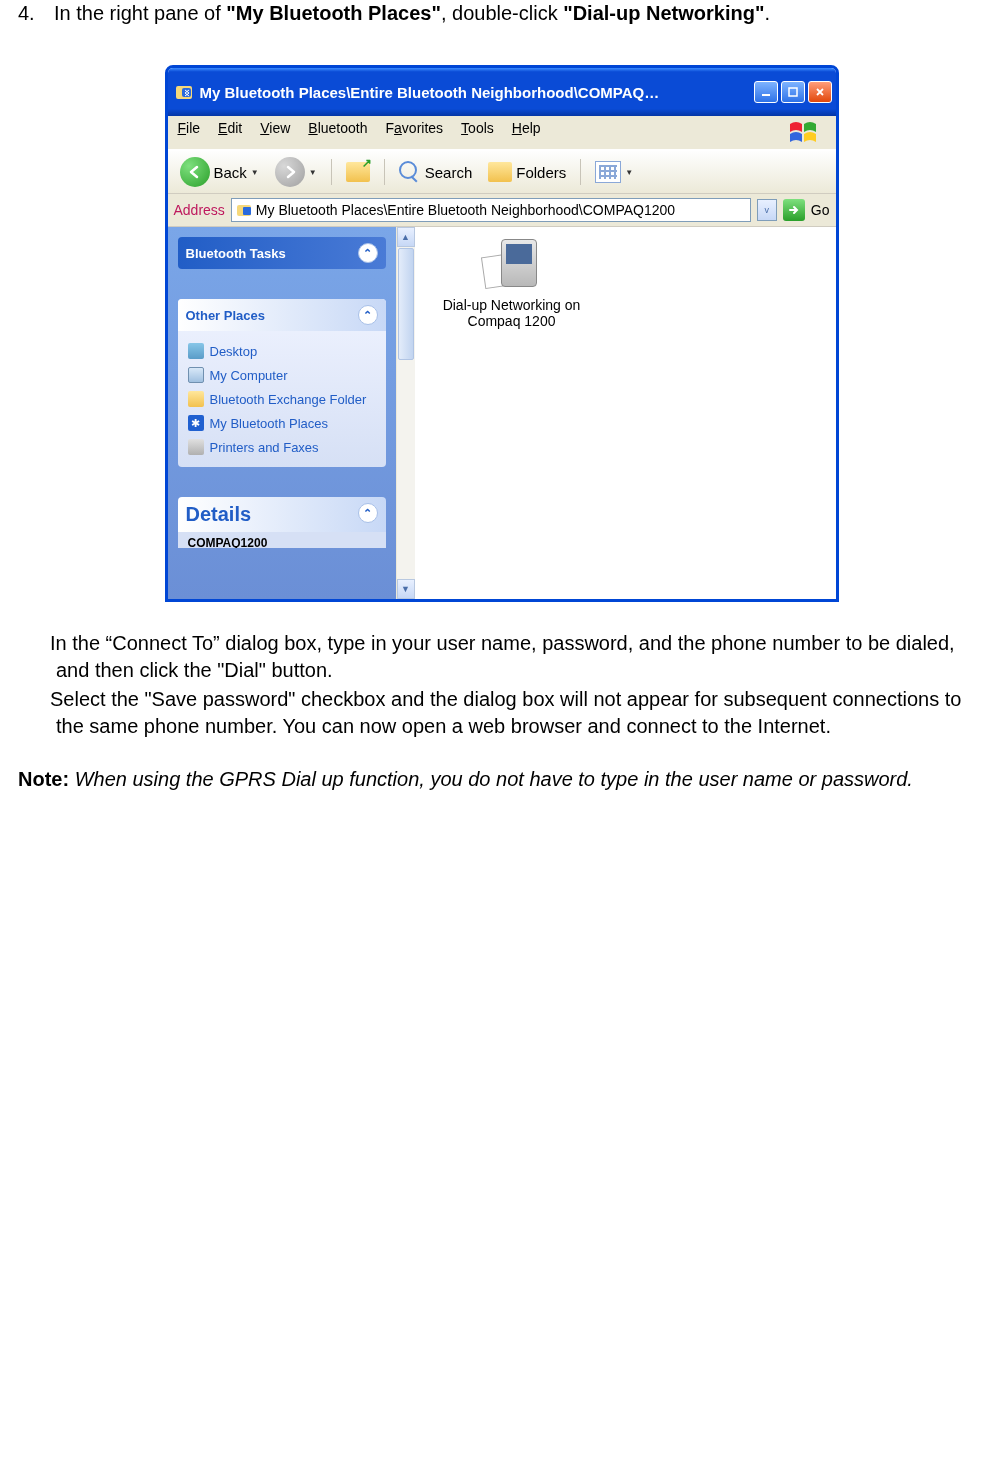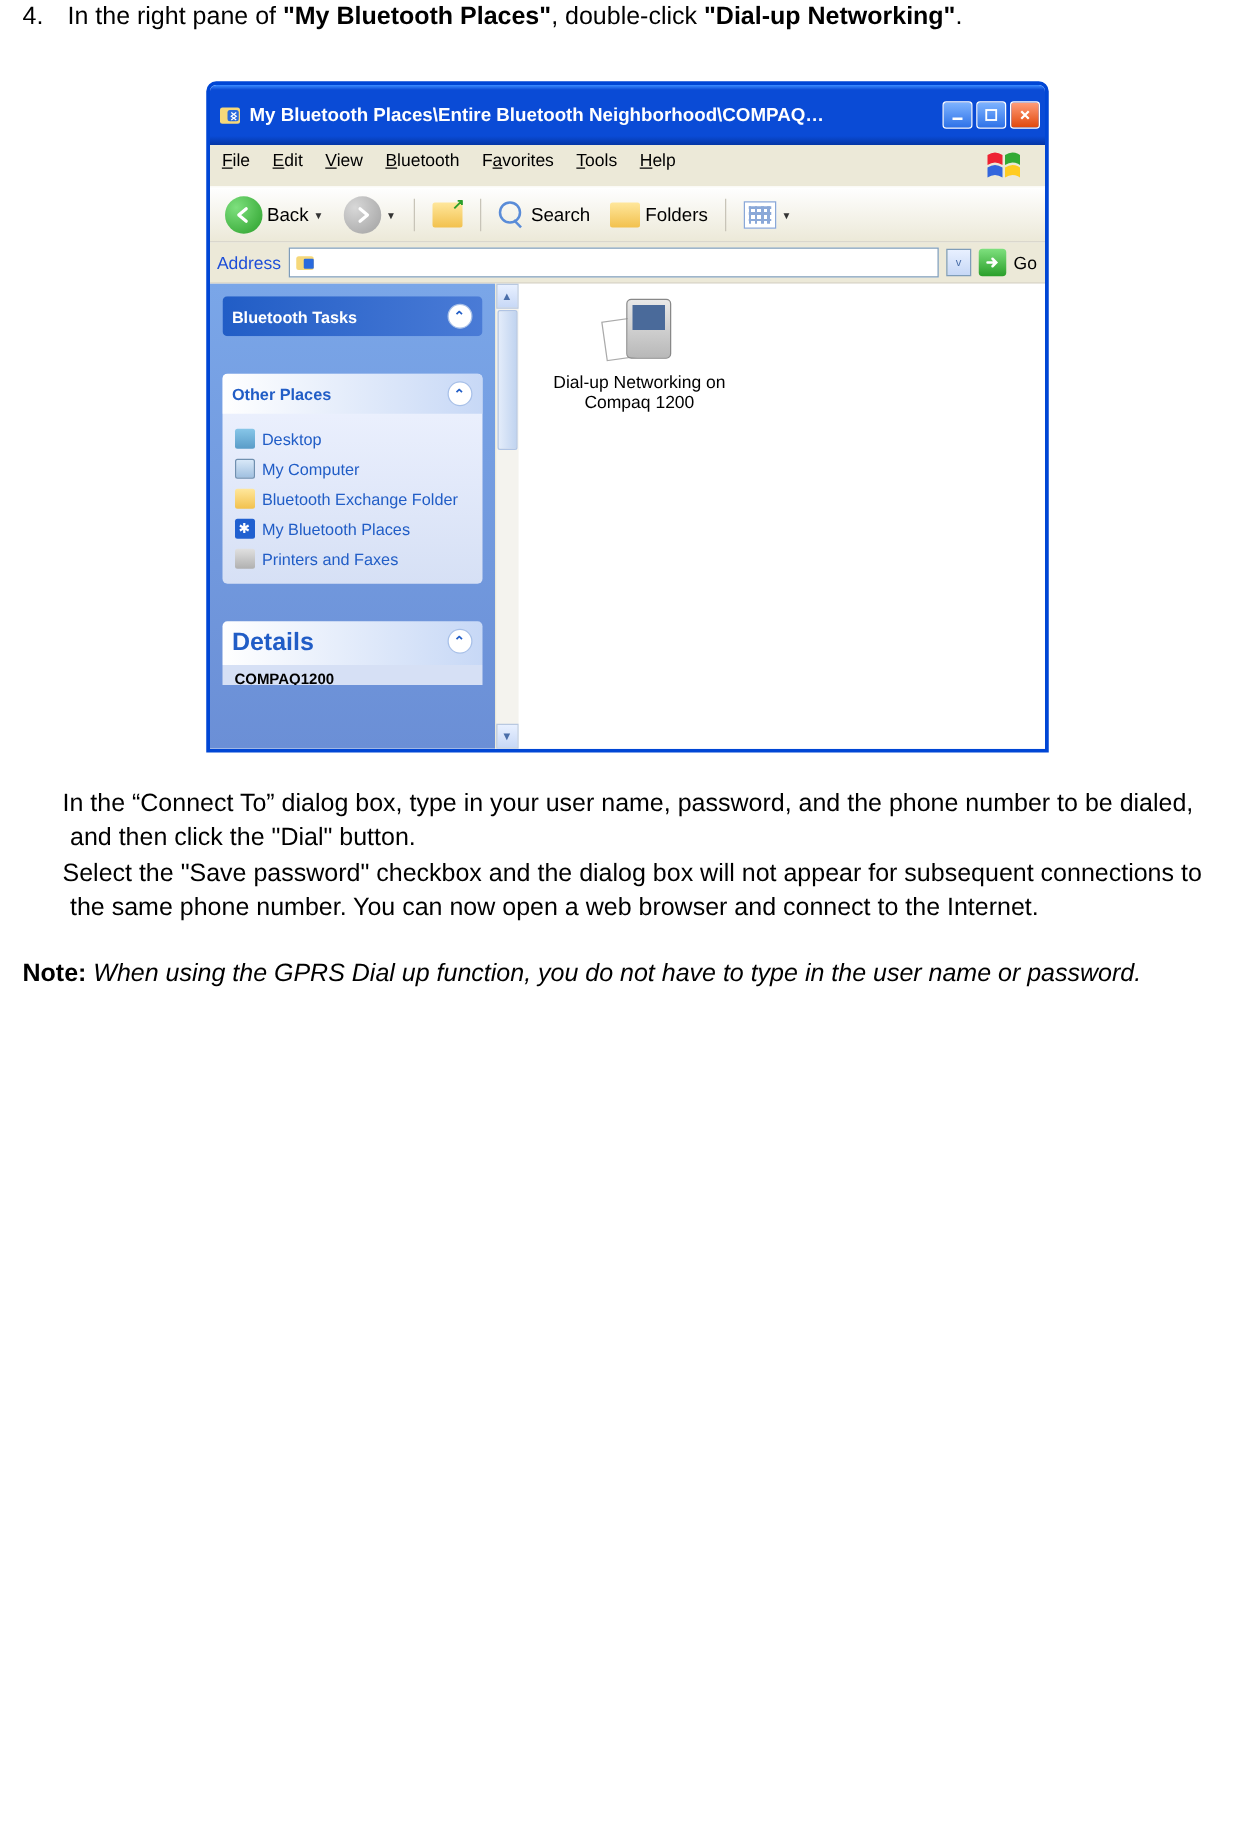--- a/index.html
+++ b/index.html
@@ -26,21 +26,21 @@
   .folder-ico{width:24px;height:20px;background:linear-gradient(to bottom,#ffe79c,#f2c14e);border-radius:2px;position:relative}
   .folder-ico.up::after{content:"↗";position:absolute;right:-2px;top:-6px;color:#2a9f2a;font-size:12px;font-weight:bold}
   .search-ico{width:22px;height:22px;position:relative}
   .search-ico::before{content:"";position:absolute;width:14px;height:14px;border:2px solid #5a8cd8;border-radius:50%;left:0;top:0}
   .search-ico::after{content:"";position:absolute;width:2px;height:8px;background:#5a8cd8;left:14px;top:14px;transform:rotate(-45deg)}
   .views-ico{width:24px;height:20px;border:1px solid #8aa8d8;background:#fff;position:relative}
   .views-ico::before{content:"";position:absolute;left:3px;top:3px;right:3px;bottom:3px;background:repeating-linear-gradient(to right,#8aa8d8 0 2px,transparent 2px 5px),repeating-linear-gradient(to bottom,#8aa8d8 0 2px,transparent 2px 5px)}
   .drop{font-size:8px;color:#333}
   .sep{width:1px;height:26px;background:#c8c4b8;margin:0 4px}
   .addressbar{background:#ece9d8;display:flex;align-items:center;gap:6px;padding:4px 6px;font-size:14px;border-bottom:1px solid #d0ccc0}
-  .addr-label{color:#1d4ed8}
+  .addr-label{color:#be185d}
   .addr-field{flex:1;background:#fff;border:1px solid #7f9db9;height:22px;display:flex;align-items:center;padding:0 4px;gap:4px}
   .addr-drop{width:18px;height:20px;border:1px solid #7f9db9;background:linear-gradient(to bottom,#e8f0ff,#c7d8f6);display:flex;align-items:center;justify-content:center;font-size:9px;color:#4a6ea9}
   .go-btn{width:22px;height:22px;background:linear-gradient(to bottom,#7ee07e,#2a9f2a);border-radius:3px;display:flex;align-items:center;justify-content:center;color:#fff;font-size:14px}
   .content{display:flex;height:372px;background:#fff}
   .leftpane{width:228px;background:linear-gradient(to bottom,#7aa6e8,#6b8fd6);padding:10px;overflow:hidden;box-sizing:border-box}
   .task-box{background:linear-gradient(to bottom,#eff3ff,#d6e0f5);border-radius:4px;margin-bottom:30px;overflow:hidden;font-size:13px}
   .task-head{background:linear-gradient(to right,#fff,#c7d8f6);color:#215dc6;font-weight:bold;padding:6px 8px;display:flex;align-items:center;justify-content:space-between}
   .task-head.dark{background:linear-gradient(to right,#215dc6,#4a7bd6);color:#fff}
   .collapse{width:18px;height:18px;border-radius:50%;background:#fff;border:1px solid #a8c0e8;color:#215dc6;font-size:11px;display:flex;align-items:center;justify-content:center}
   .task-body{padding:8px 10px}
@@ -163,20 +163,21 @@
           </div>
       </div>
 
       <div class="addressbar">
         <span class="addr-label">Address</span>
         <div class="addr-field">
           <svg width="16" height="16">
               <rect x="1" y="3" width="14" height="11" rx="2" fill="#f6d87a"></rect>
               <rect x="7" y="5" width="8" height="8" rx="1" fill="#2a6add"></rect>
             </svg>
+          <span>My Bluetooth Places\Entire Bluetooth Neighborhood\COMPAQ1200</span>
         </div>
         <div class="addr-drop">v</div>
         <div class="go-btn">
           <svg width="14" height="14">
               <path d="M3 7 L9 7 M7 4 L10 7 L7 10" stroke="#fff" stroke-width="2" fill="none" stroke-linecap="round"></path>
             </svg>
         </div>
         <span>Go</span>
       </div>
 

